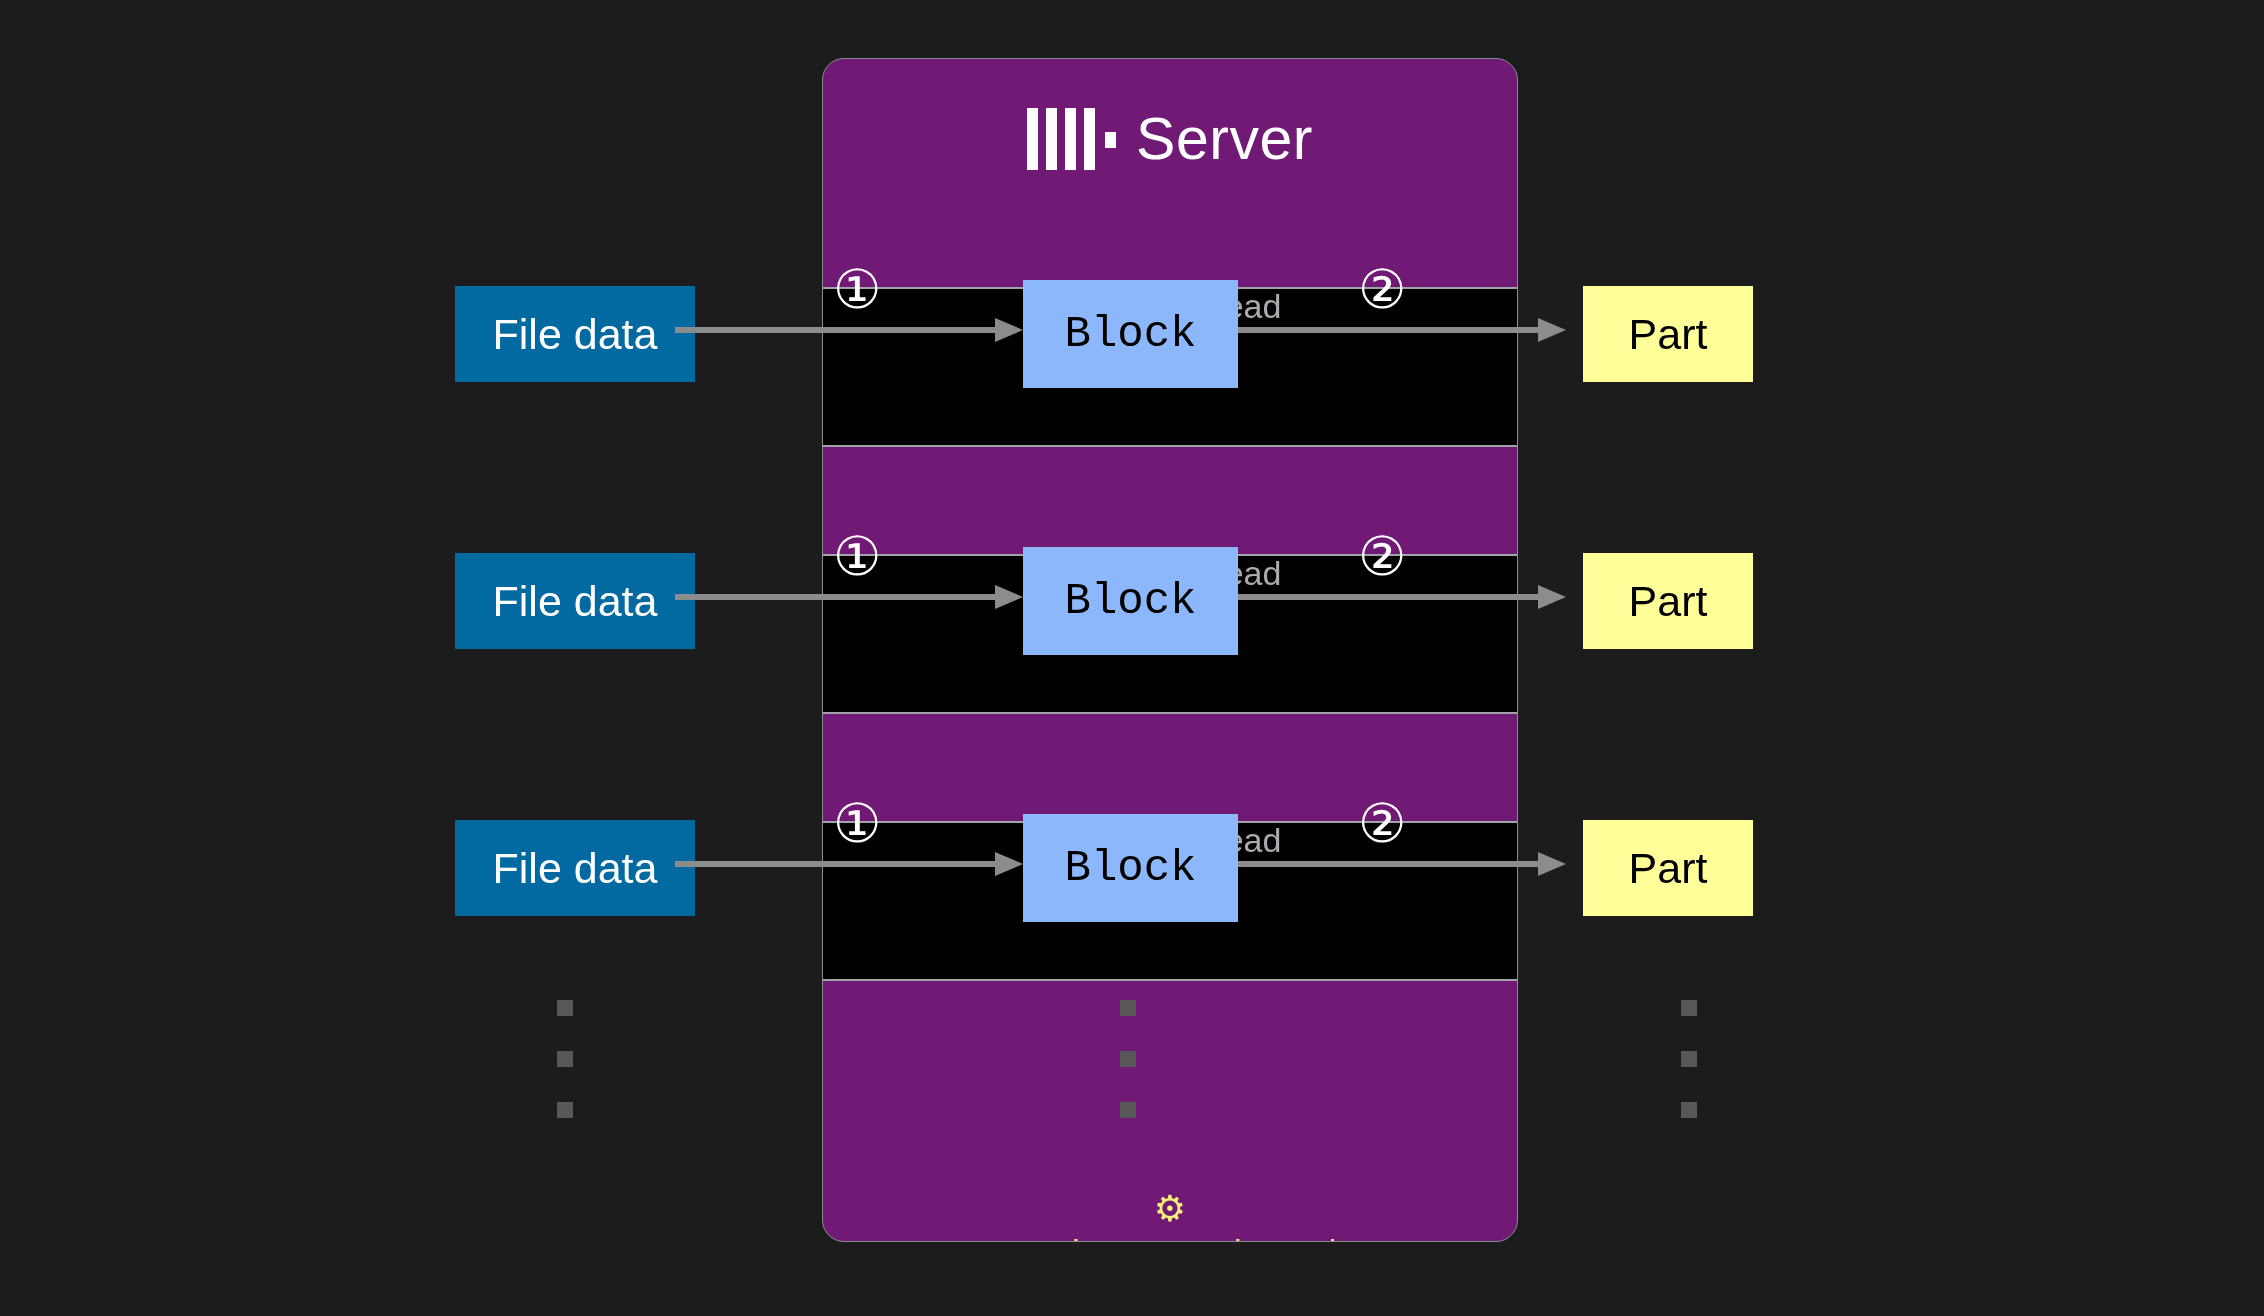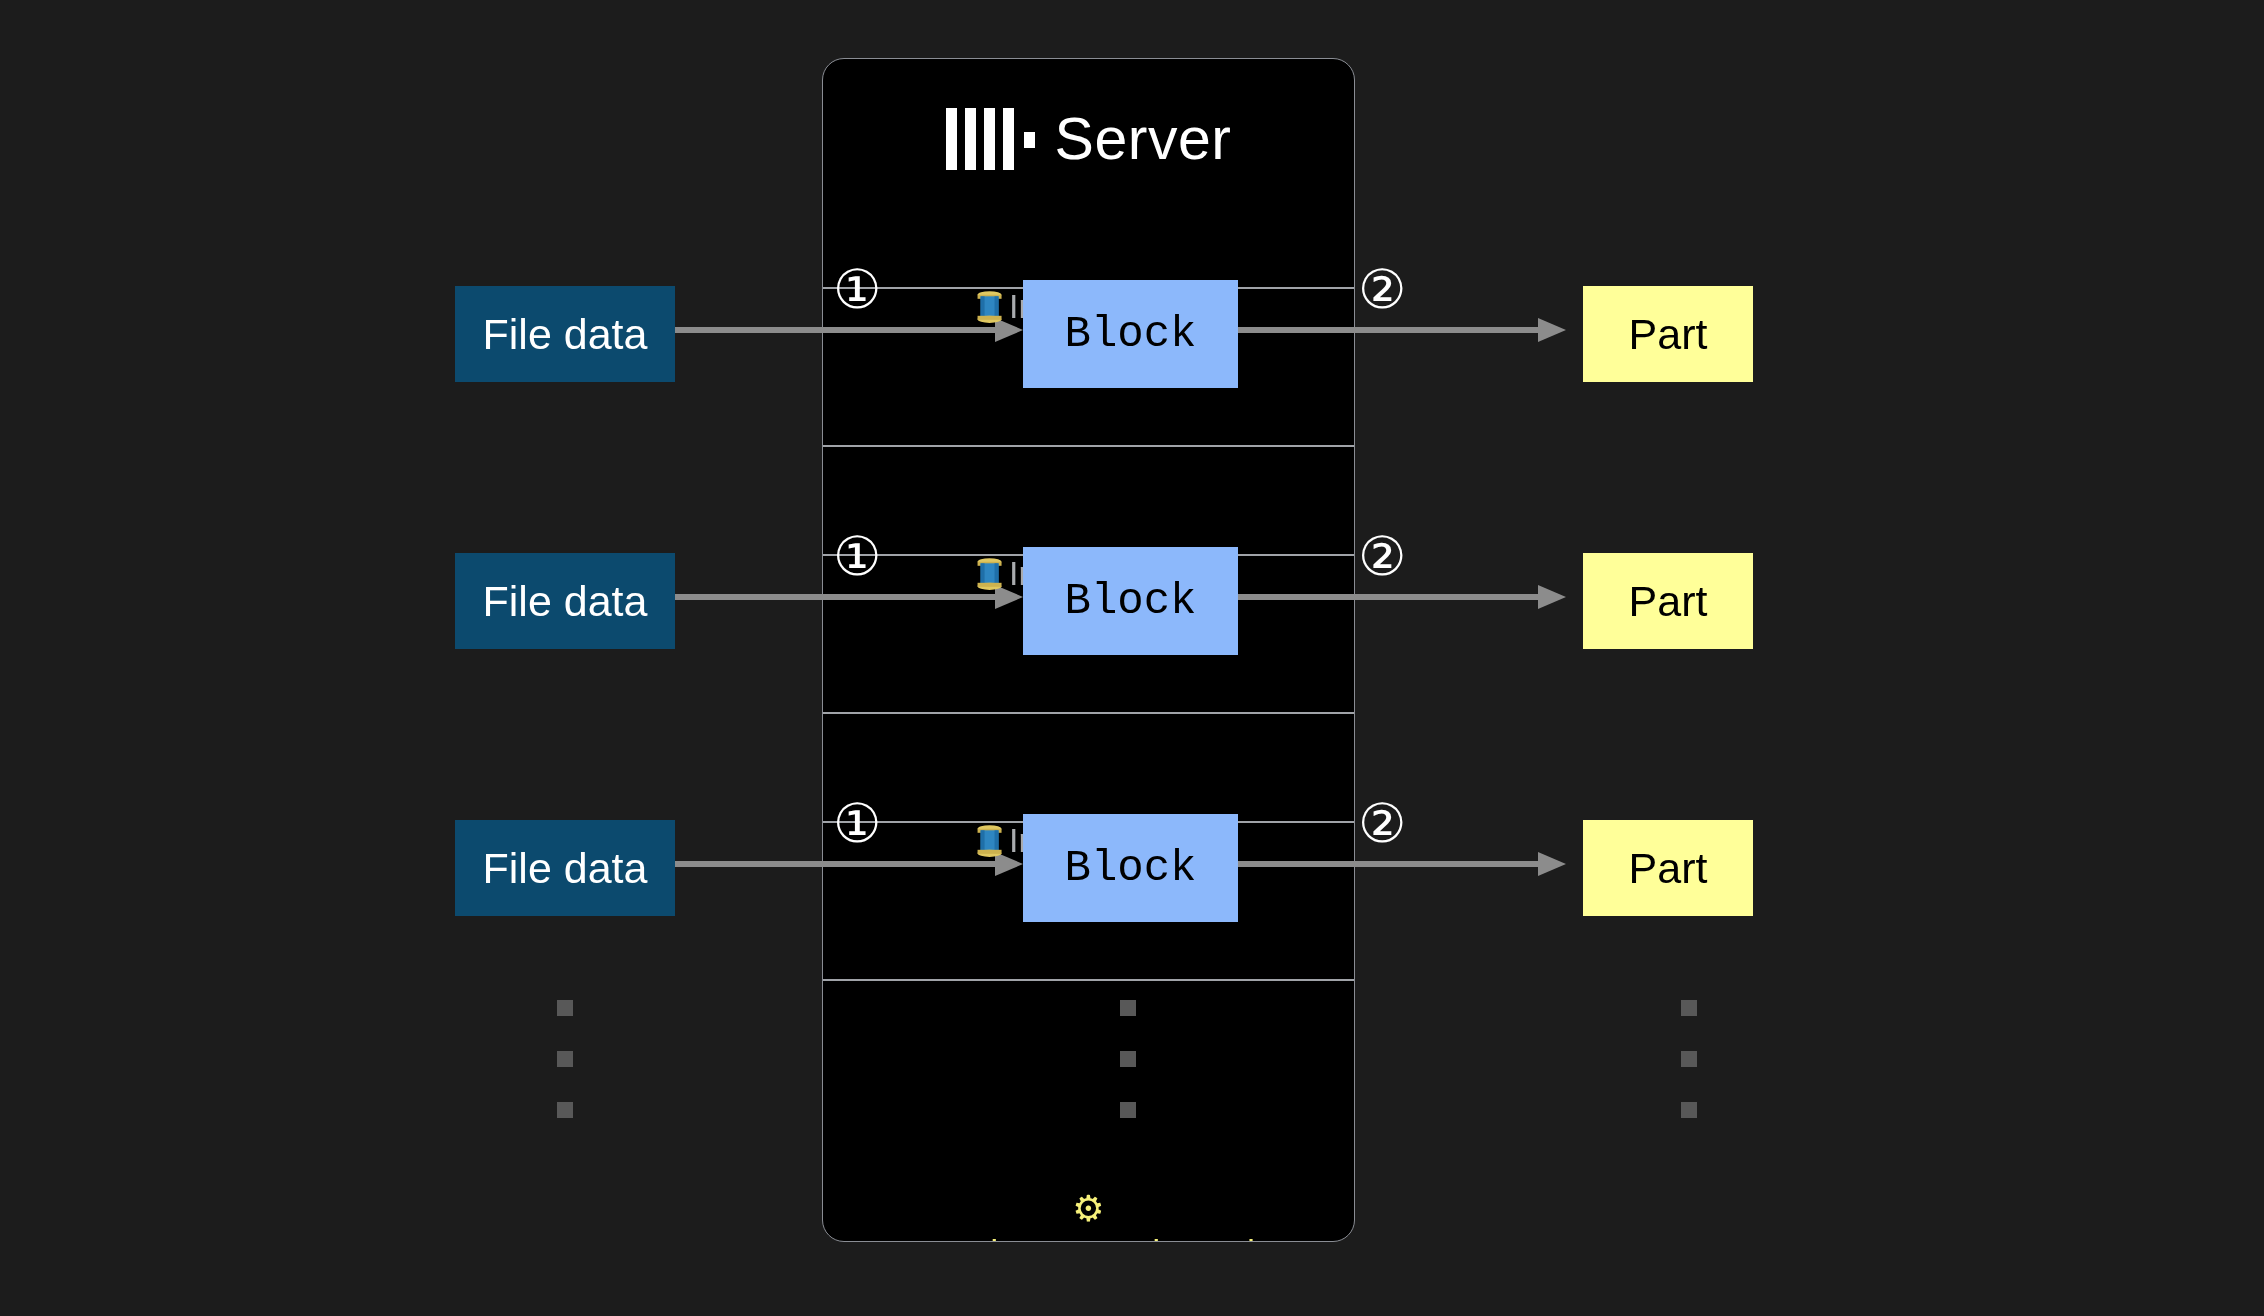--- a/index.html
+++ b/index.html
@@ -23,23 +23,23 @@
     width: 2264px;
     height: 1316px;
     background: #1c1c1c;
   }
 
   
   #server-card {
     position: absolute;
     left: 822px;
     top: 58px;
-    width: 533px;
+    width: 696px;
     height: 1184px;
-    background: #000000;
+    background: #701a75;
     border: 1.5px solid #8a8d94;
     border-radius: 22px;
     overflow: hidden;
   }
 
   
   #server-header {
     position: absolute;
     left: 0;
     top: 0;
@@ -157,23 +157,23 @@
   #step1-1 { left: 833px; top: 529px; }
   #step1-2 { left: 833px; top: 796px; }
   #step2-0 { left: 1358px; top: 262px; }
   #step2-1 { left: 1358px; top: 529px; }
   #step2-2 { left: 1358px; top: 796px; }
 
   
   .file-data-box {
     position: absolute;
     left: 455px;
-    width: 220px;
+    width: 240px;
     height: 96px;
-    background: #0c4a6e;
+    background: #0369a1;
     display: flex;
     align-items: center;
     justify-content: center;
   }
   .file-data-box .box-text {
     color: #ffffff;
     font-size: 43px;
     line-height: 1;
   }
   #file-data-0 { top: 286px; }

